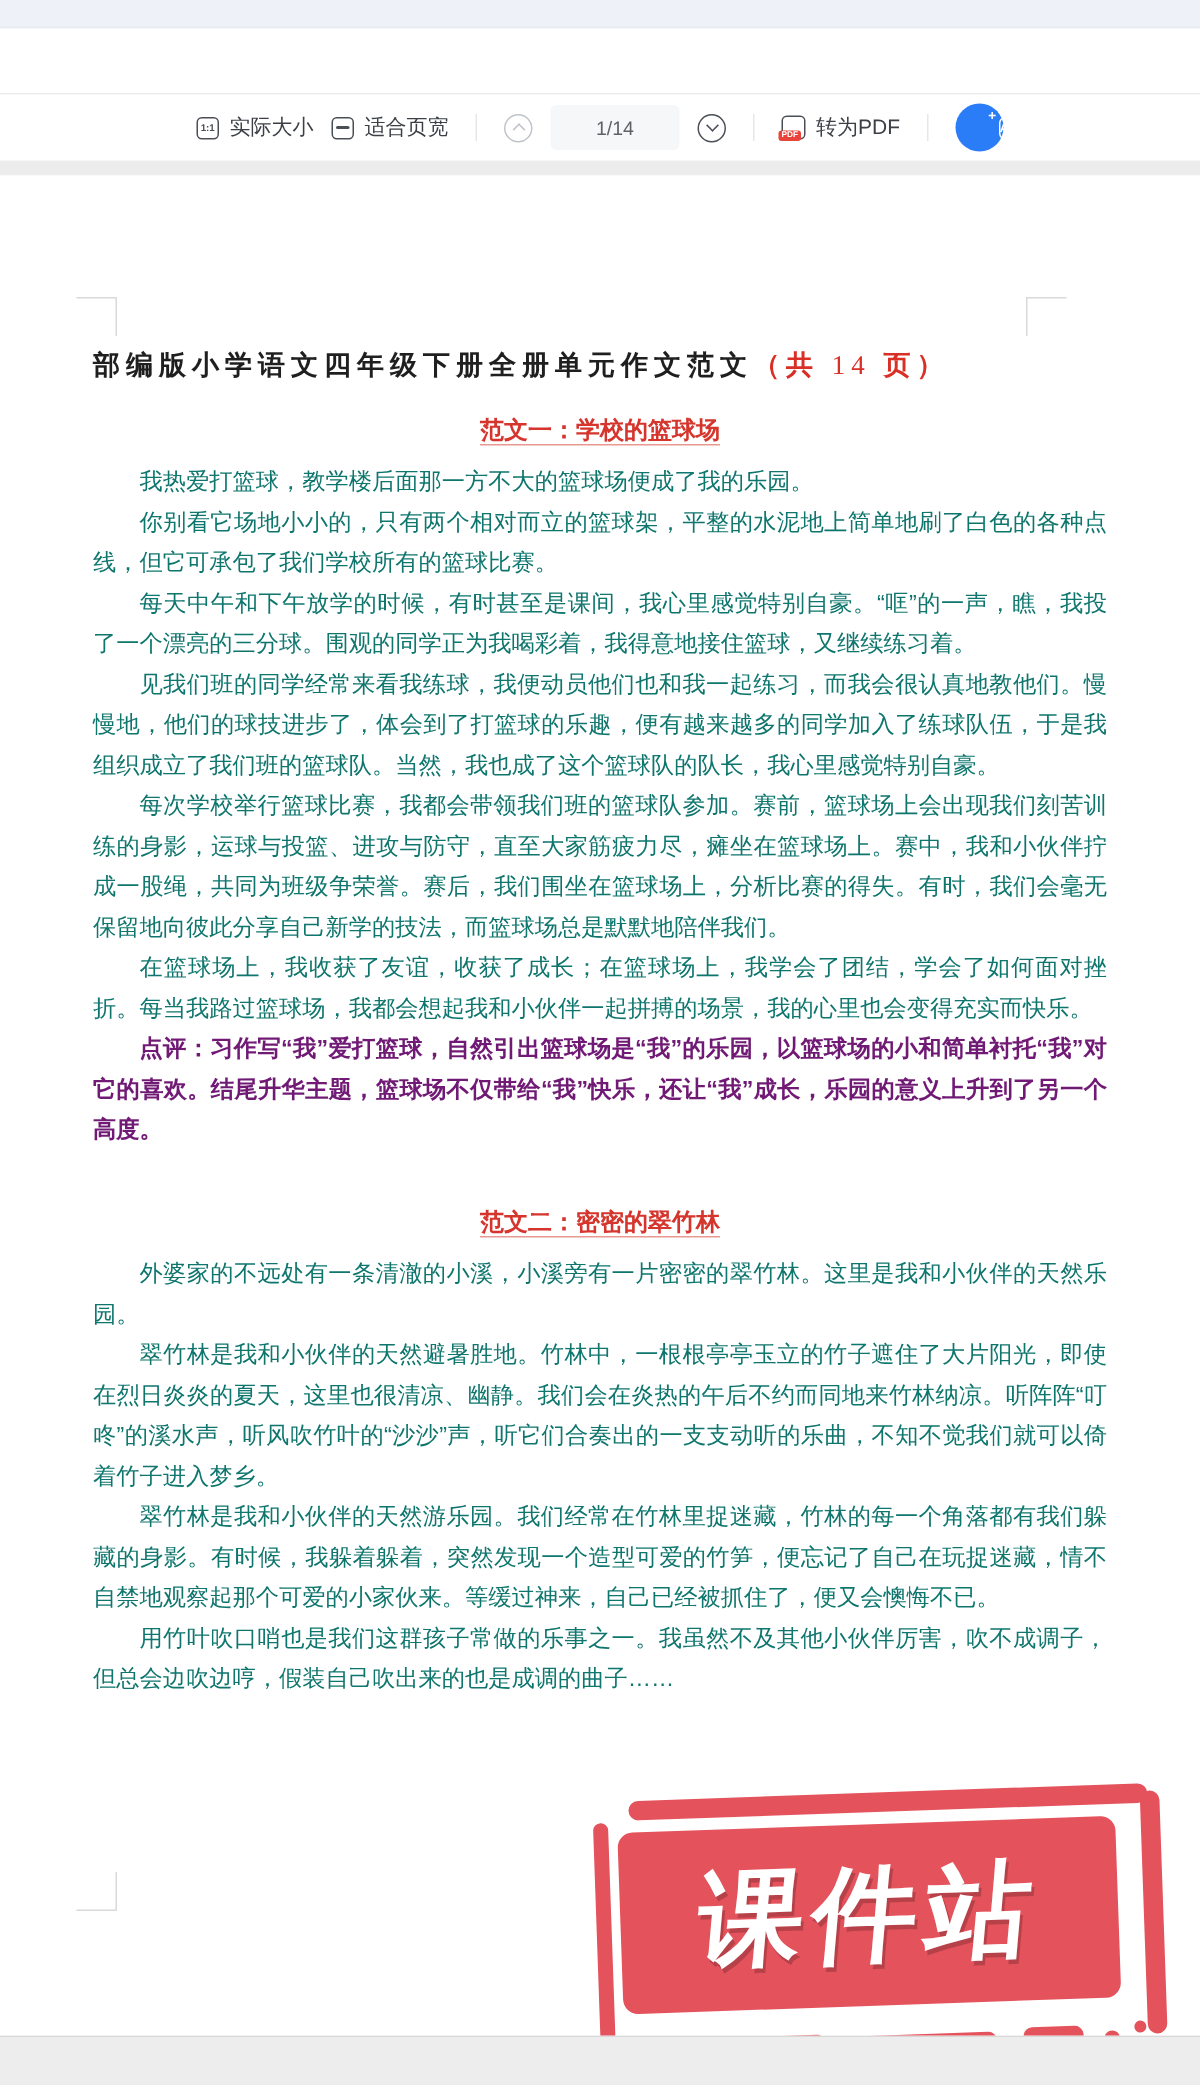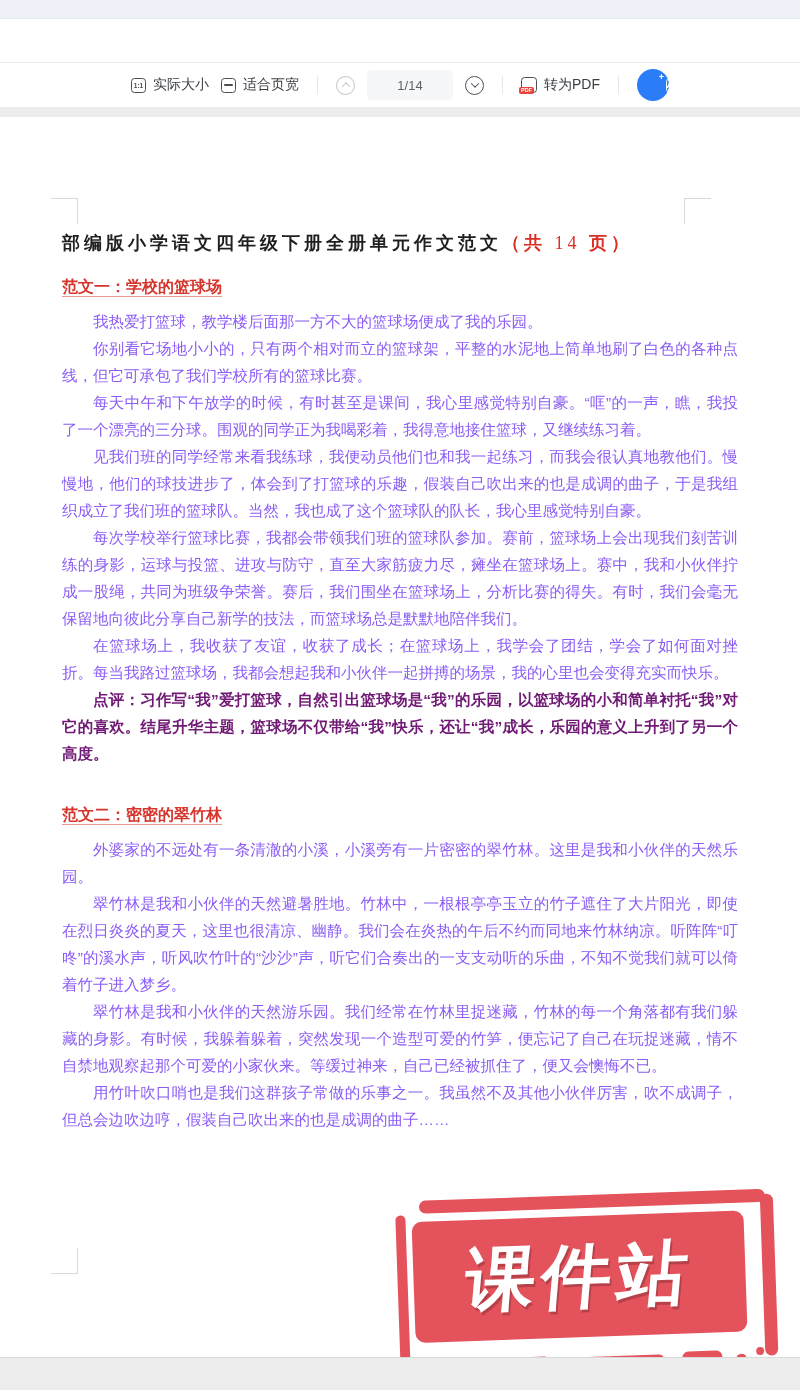--- a/index.html
+++ b/index.html
@@ -66,27 +66,27 @@
   .crop-tr{right:89px;top:81px;border-top:1px solid #d9d9d9;border-left:1px solid #d9d9d9;}
   .crop-bl{left:51px;top:1131px;border-bottom:1px solid #d9d9d9;border-right:1px solid #d9d9d9;}
   .crop-br{right:89px;top:1131px;border-bottom:1px solid #d9d9d9;border-left:1px solid #d9d9d9;}
   .content{position:relative;padding:112px 62px 0 62px;z-index:2;}
   .doc-title{
     font-family:"Liberation Serif",serif;font-size:18px;font-weight:700;
     color:#1f1f1f;letter-spacing:4px;line-height:28px;white-space:nowrap;
   }
   .doc-title .red{color:#da2f26;}
   .doc-title .red-num{font-family:"Liberation Serif",serif;font-weight:400;}
-  .section-heading{text-align:left;margin:20px 0 10px 0;font-size:16px;font-weight:700;color:#d5352c;}
+  .section-heading{text-align:center;margin:20px 0 10px 0;font-size:16px;font-weight:700;color:#d5352c;}
   .section-heading .hl{
     text-decoration:underline;text-decoration-color:#e89a92;text-underline-offset:4px;
   }
   .sec2{margin-top:38px;}
   p.body{
-    margin:0;font-size:15.5px;line-height:27px;color:#8b5cf6;
+    margin:0;font-size:15.5px;line-height:27px;color:#0f766e;
     text-align:justify;text-indent:2em;
   }
   p.comment{color:#701a75;font-weight:bold;}
   
   .stamp{position:absolute;left:398px;top:1078px;width:378px;height:190px;transform:rotate(-2deg);z-index:3;}
   .st{position:absolute;background:#e4525c;}
   .st-top{top:0;left:24px;right:8px;height:13px;border-radius:7px;}
   .st-right{top:5px;right:0;width:13px;height:162px;border-radius:7px;}
   .st-left{top:14px;left:0;width:10px;height:146px;border-radius:5px;}
   .st-b1{top:160px;left:20px;width:130px;height:12px;border-radius:6px;}
@@ -160,21 +160,21 @@
 
   <div class="content">
     <div class="doc-title"><span>部编版小学语文四年级下册全册单元作文范文</span><span class="red"><span>（共 </span><span class="red-num">14</span><span> 页）</span></span></div>
 
     <div class="section-heading">
       <span class="hl">范文一：学校的篮球场</span>
     </div>
     <p class="body">我热爱打篮球，教学楼后面那一方不大的篮球场便成了我的乐园。</p>
     <p class="body">你别看它场地小小的，只有两个相对而立的篮球架，平整的水泥地上简单地刷了白色的各种点线，但它可承包了我们学校所有的篮球比赛。</p>
     <p class="body">每天中午和下午放学的时候，有时甚至是课间，我心里感觉特别自豪。“哐”的一声，瞧，我投了一个漂亮的三分球。围观的同学正为我喝彩着，我得意地接住篮球，又继续练习着。</p>
-    <p class="body">见我们班的同学经常来看我练球，我便动员他们也和我一起练习，而我会很认真地教他们。慢慢地，他们的球技进步了，体会到了打篮球的乐趣，假装自己吹出来的也是成调的曲子，于是我组织成立了我们班的篮球队。当然，我也成了这个篮球队的队长，我心里感觉特别自豪。</p>
+    <p class="body">见我们班的同学经常来看我练球，我便动员他们也和我一起练习，而我会很认真地教他们。慢慢地，他们的球技进步了，体会到了打篮球的乐趣，便有越来越多的同学加入了练球队伍，于是我组织成立了我们班的篮球队。当然，我也成了这个篮球队的队长，我心里感觉特别自豪。</p>
     <p class="body">每次学校举行篮球比赛，我都会带领我们班的篮球队参加。赛前，篮球场上会出现我们刻苦训练的身影，运球与投篮、进攻与防守，直至大家筋疲力尽，瘫坐在篮球场上。赛中，我和小伙伴拧成一股绳，共同为班级争荣誉。赛后，我们围坐在篮球场上，分析比赛的得失。有时，我们会毫无保留地向彼此分享自己新学的技法，而篮球场总是默默地陪伴我们。</p>
     <p class="body">在篮球场上，我收获了友谊，收获了成长；在篮球场上，我学会了团结，学会了如何面对挫折。每当我路过篮球场，我都会想起我和小伙伴一起拼搏的场景，我的心里也会变得充实而快乐。</p>
     <p class="body comment">点评：习作写“我”爱打篮球，自然引出篮球场是“我”的乐园，以篮球场的小和简单衬托“我”对它的喜欢。结尾升华主题，篮球场不仅带给“我”快乐，还让“我”成长，乐园的意义上升到了另一个高度。</p>
 
     <div class="section-heading sec2">
       <span class="hl">范文二：密密的翠竹林</span>
     </div>
     <p class="body">外婆家的不远处有一条清澈的小溪，小溪旁有一片密密的翠竹林。这里是我和小伙伴的天然乐园。</p>
     <p class="body">翠竹林是我和小伙伴的天然避暑胜地。竹林中，一根根亭亭玉立的竹子遮住了大片阳光，即使在烈日炎炎的夏天，这里也很清凉、幽静。我们会在炎热的午后不约而同地来竹林纳凉。听阵阵“叮咚”的溪水声，听风吹竹叶的“沙沙”声，听它们合奏出的一支支动听的乐曲，不知不觉我们就可以倚着竹子进入梦乡。</p>
     <p class="body">翠竹林是我和小伙伴的天然游乐园。我们经常在竹林里捉迷藏，竹林的每一个角落都有我们躲藏的身影。有时候，我躲着躲着，突然发现一个造型可爱的竹笋，便忘记了自己在玩捉迷藏，情不自禁地观察起那个可爱的小家伙来。等缓过神来，自己已经被抓住了，便又会懊悔不已。</p>

